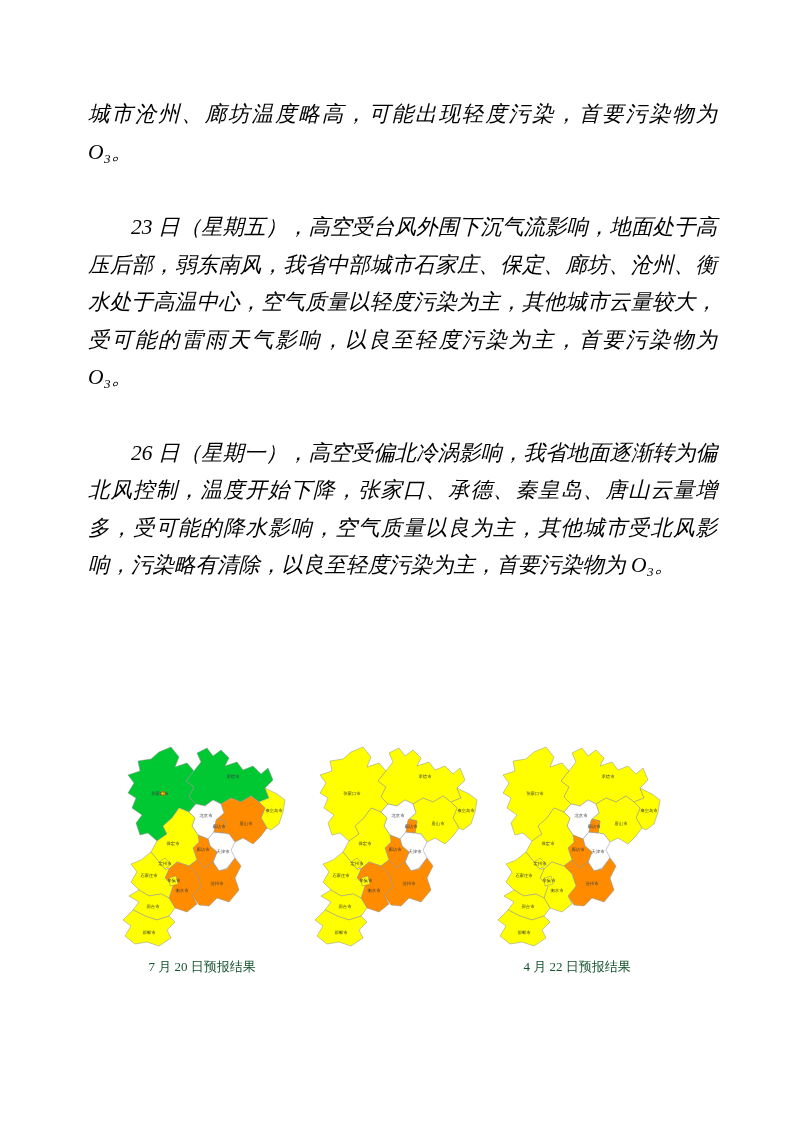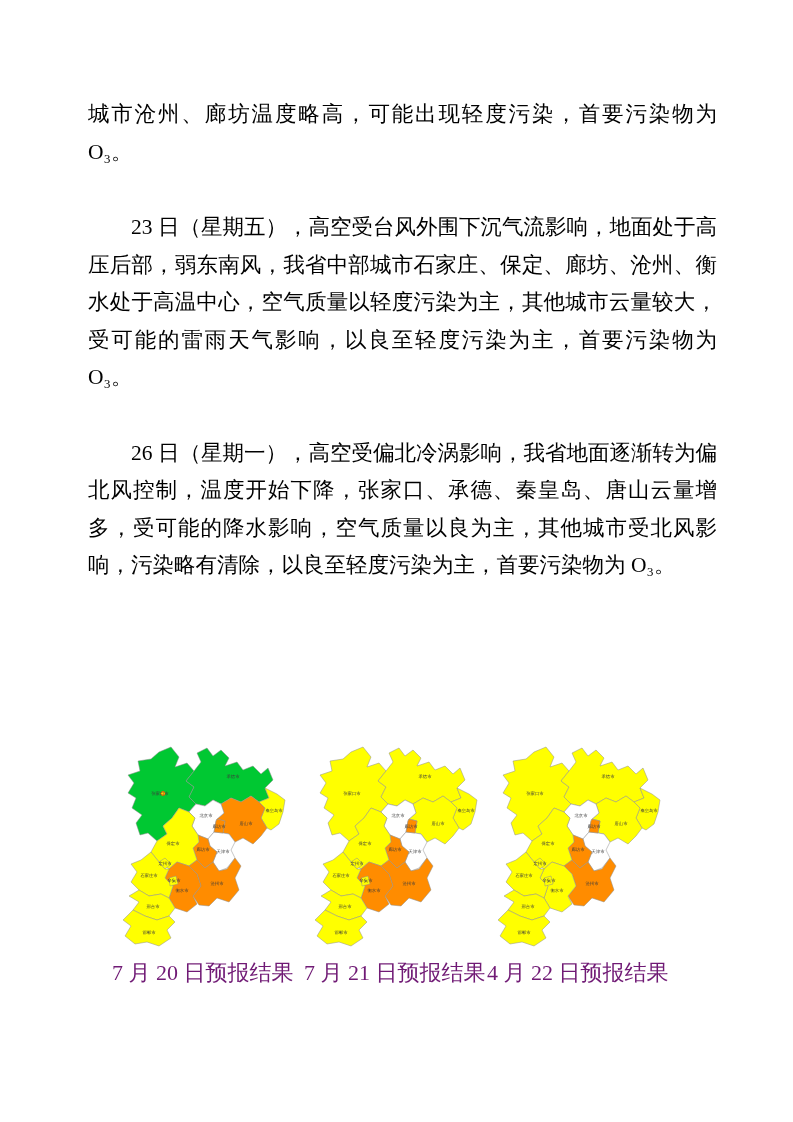--- a/index.html
+++ b/index.html
@@ -4,27 +4,27 @@
 <style>
   html,body{margin:0;padding:0;background:#ffffff;}
   .page{
     position:relative;width:793px;height:1122px;background:#ffffff;
     font-family:"Liberation Serif","DejaVu Serif",serif;color:#000;overflow:hidden;
   }
   .body-text{
     position:absolute;left:88px;top:96px;width:629px;
     font-size:21.5px;line-height:37.5px;text-align:justify;text-align-last:left;
   }
-  .para{margin:0;}
+  .para{margin:0;font-style:italic;}
   .para.indent{text-indent:43px;margin-top:38px;}
   .maps-row{position:absolute;left:0;top:738px;width:793px;height:270px;}
   .map-panel{position:absolute;top:0;width:180px;margin:0;text-align:center;}
   .map-panel svg{display:block;margin:0 auto;}
   .map-caption{
-    font-size:22px;margin-top:5px;white-space:nowrap;color:#701a75;
+    font-size:13px;margin-top:5px;white-space:nowrap;color:#14532d;
     font-family:"Liberation Serif","DejaVu Serif",serif;
   }
   .map-panel polygon{stroke:#8f8f8f;stroke-width:0.5;stroke-linejoin:round;}
   .map-panel text{
     font-size:4.3px;fill:#3b3b3b;text-anchor:middle;
     font-family:"Liberation Sans","DejaVu Sans",sans-serif;
   }
 </style>
 </head>
 <body>
@@ -102,21 +102,20 @@
           <text x="60" y="107" font-size="4.2">保定市</text>
           <text x="104" y="147" font-size="4.2">沧州市</text>
           <text x="69" y="154" font-size="4">衡水市</text>
           <text x="36" y="139" font-size="4">石家庄市</text>
           <text x="40" y="170" font-size="4.2">邢台市</text>
           <text x="36" y="196" font-size="4.2">邯郸市</text>
           <text x="106" y="90" font-size="3.2">廊坊市</text>
           <text x="52" y="127" font-size="3.1">定州市</text>
           <text x="61" y="144" font-size="3.1">辛集市</text>
         </svg>
-        <figcaption class="map-caption">7 月 21 日预报结果</figcaption>
       </figure>
       <figure class="map-panel" style="left: 487px;">
         <svg viewBox="0 0 178 215" width="178" height="215">
           <polygon points="46,14 58,9 66,19 62,29 74,25 81,33 73,43 81,49 76,59 83,66 76,74 66,70 59,80 50,88 54,96 44,103 35,95 27,97 23,85 29,77 19,70 23,60 15,55 21,45 15,37 27,33 25,23 38,21" fill="#ffff00"></polygon>
           <polygon points="81,33 88,24 84,15 94,10 100,18 108,12 116,20 112,28 124,24 130,32 140,28 148,36 155,30 160,42 152,50 156,60 146,64 138,58 128,64 118,60 108,66 100,62 92,68 83,66 76,59 81,49 73,43" fill="#ffff00"></polygon>
           <polygon points="152,50 156,60 146,64 152,70 148,80 154,90 158,92 166,86 170,74 172,62 164,56" fill="#ffff00"></polygon>
           <polygon points="108,66 118,60 128,64 138,58 146,64 152,70 148,80 154,90 148,98 140,106 130,100 122,104 116,96 110,95 112,83 104,81 111,75" fill="#ffff00"></polygon>
           <polygon points="83,66 92,68 100,62 108,66 111,75 104,81 103,83 101,94 95,101 85,97 79,88 82,80 76,74" fill="#ffffff"></polygon>
           <polygon points="101,94 110,95 116,96 122,104 118,112 122,120 114,130 106,133 100,124 104,114 97,108 95,101" fill="#ffffff"></polygon>
           <polygon points="85,97 95,101 97,108 104,114 100,124 92,130 84,122 80,110 86,104" fill="#ff8c00"></polygon>

